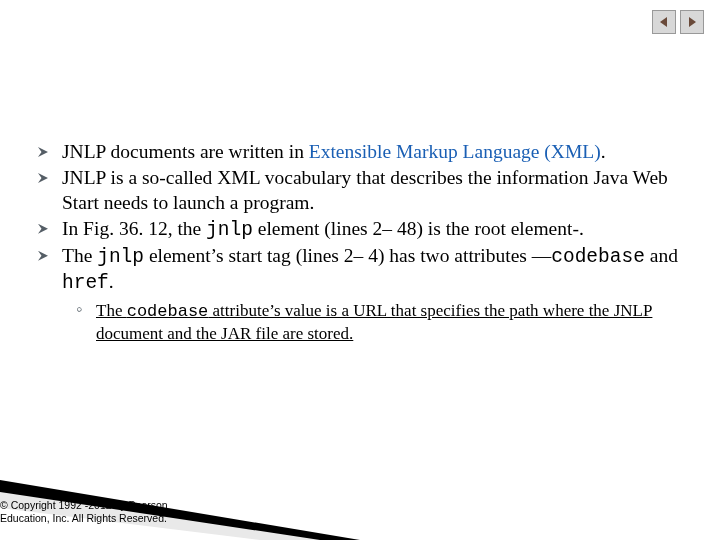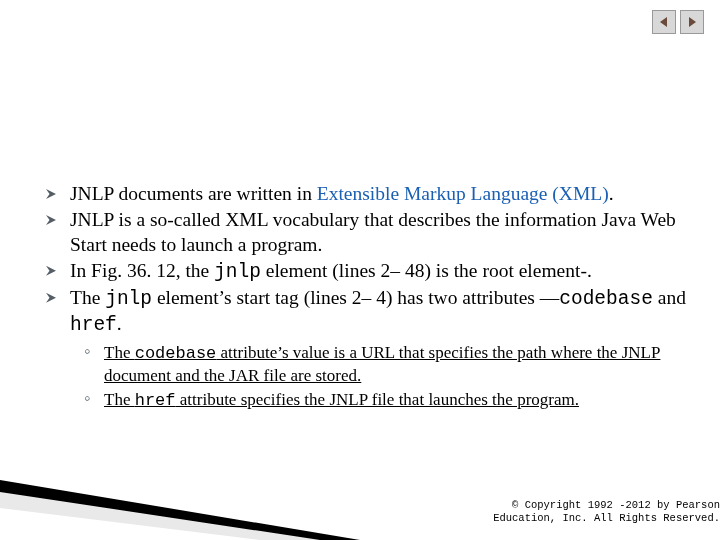--- a/index.html
+++ b/index.html
@@ -25,23 +25,22 @@
     border: 1px solid #999;
     display: flex;
     align-items: center;
     justify-content: center;
     cursor: pointer;
   }
   .nav-btn svg { display: block; }
   .content {
     position: absolute;
     top: 140px;
-    left: 40px;
+    left: 32px;
     right: 20px;
-    margin-top: 42px;
   }
   .main-list {
     list-style: none;
     font-size: 19.5px;
     line-height: 1.28;
     color: #000;
   }
   .main-list > li {
     position: relative;
     padding-left: 30px;
@@ -78,22 +77,22 @@
     color: #5a646c;
     font-size: 18px;
   }
   .link { color: #1a5fb4; }
   .code { font-family: "Courier New", Courier, monospace; }
   .footer {
     position: absolute;
     bottom: 14px;
     left: 0;
     right: 0;
-    text-align: right;
-    font-family: Liberation Mono, monospace;
+    text-align: left;
+    font-family: Liberation Sans, sans-serif;
     font-size: 10.5px;
     line-height: 1.3;
     color: #000;
   }
   .swoosh {
     position: absolute;
     left: 0;
     bottom: 0;
     width: 380px;
     height: 120px;
@@ -126,23 +125,20 @@
     </li>
     <li>
       <span>In Fig. 36. 12, the </span><span class="code">jnlp</span><span> element (lines 2– 48) is the root element-.</span>
     </li>
     <li>
       <span>The </span><span class="code">jnlp</span><span> element’s start tag (lines 2– 4) has two attributes —</span><span class="code">codebase</span><span> and </span><span class="code">href</span><span>.</span>
       <ul class="sub-list">
         <li>
           <span>The </span><span class="code">codebase</span><span> attribute’s value is a URL that specifies the path where the JNLP document and the JAR file are stored.</span>
         </li>
-        <li>
-          <span>The </span><span class="code">href</span><span> attribute specifies the JNLP file that launches the program.</span>
-        </li>
       </ul>
     </li>
   </ul>
 </div>
 
 <svg class="swoosh" viewBox="0 0 380 120" preserveAspectRatio="none">
   <polygon points="0,120 0,60 360,120" fill="#000000"></polygon>
   <polygon points="0,120 0,72 320,120" fill="#e9e9e9"></polygon>
   <polygon points="0,120 0,88 260,120" fill="#ffffff"></polygon>
 </svg>

